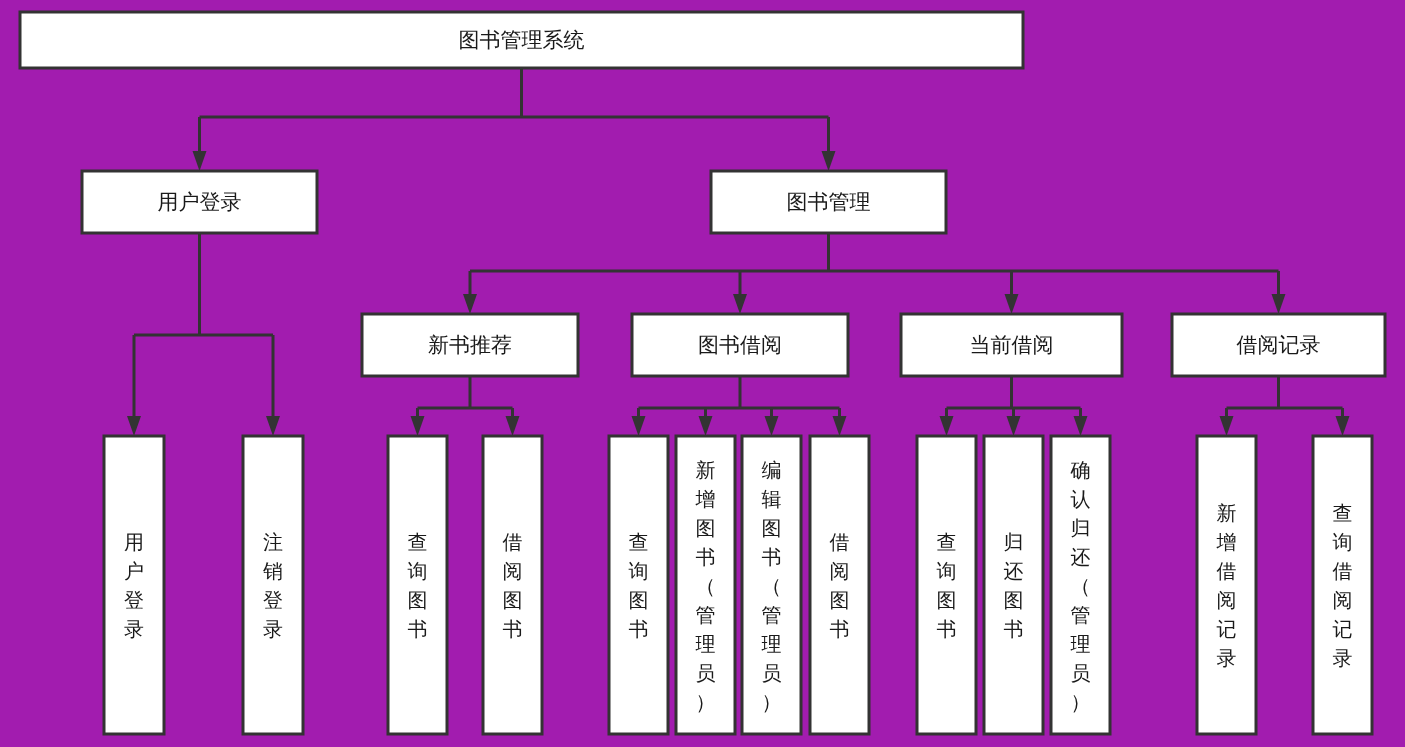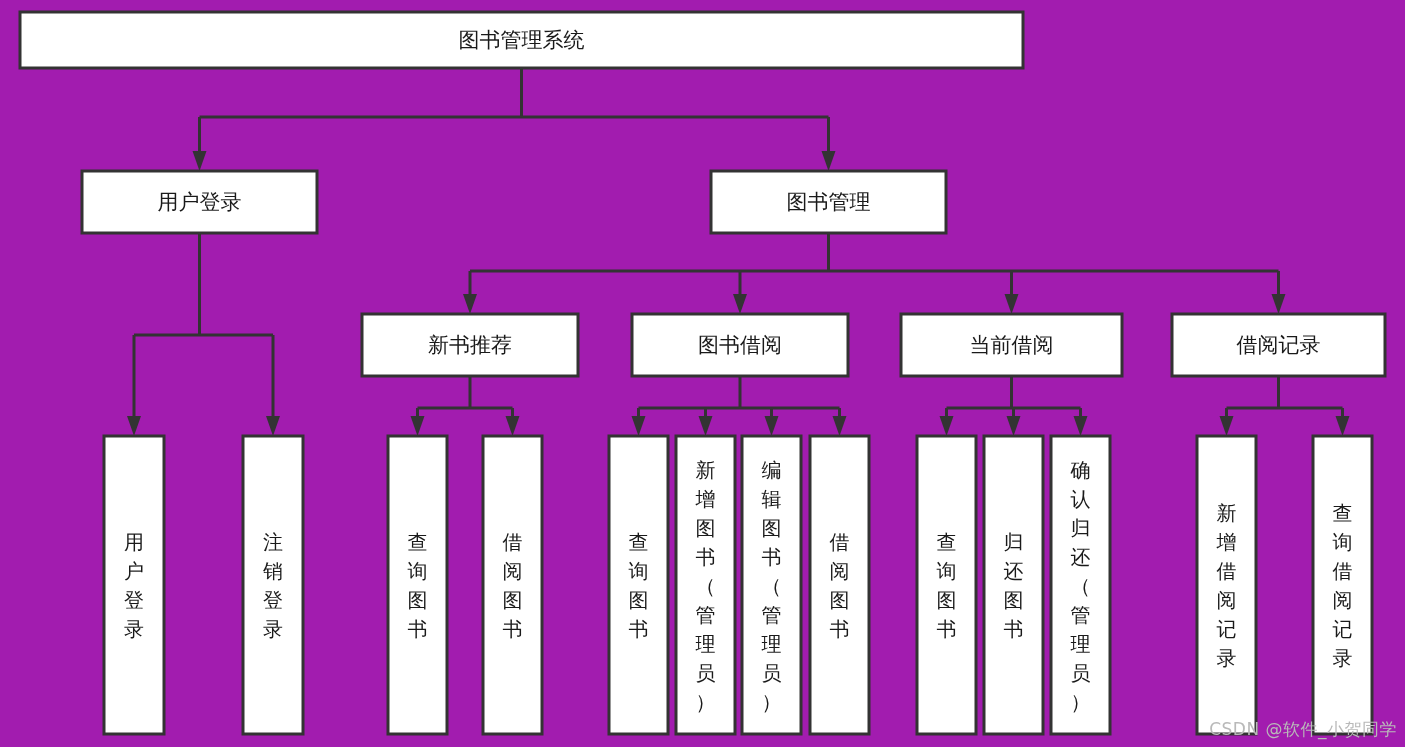--- a/index.html
+++ b/index.html
@@ -251,15 +251,14 @@
           <text x="1342.5" y="520" class="leaf-label">查</text>
           <text x="1342.5" y="549" class="leaf-label">询</text>
           <text x="1342.5" y="578" class="leaf-label">借</text>
           <text x="1342.5" y="607" class="leaf-label">阅</text>
           <text x="1342.5" y="636" class="leaf-label">记</text>
           <text x="1342.5" y="665" class="leaf-label">录</text>
         </g>
       </g>
   </svg>
 
-  <div class="watermark-text">CSDN @软件_小贺同学</div>
 
 </div>
 
 </body></html>

